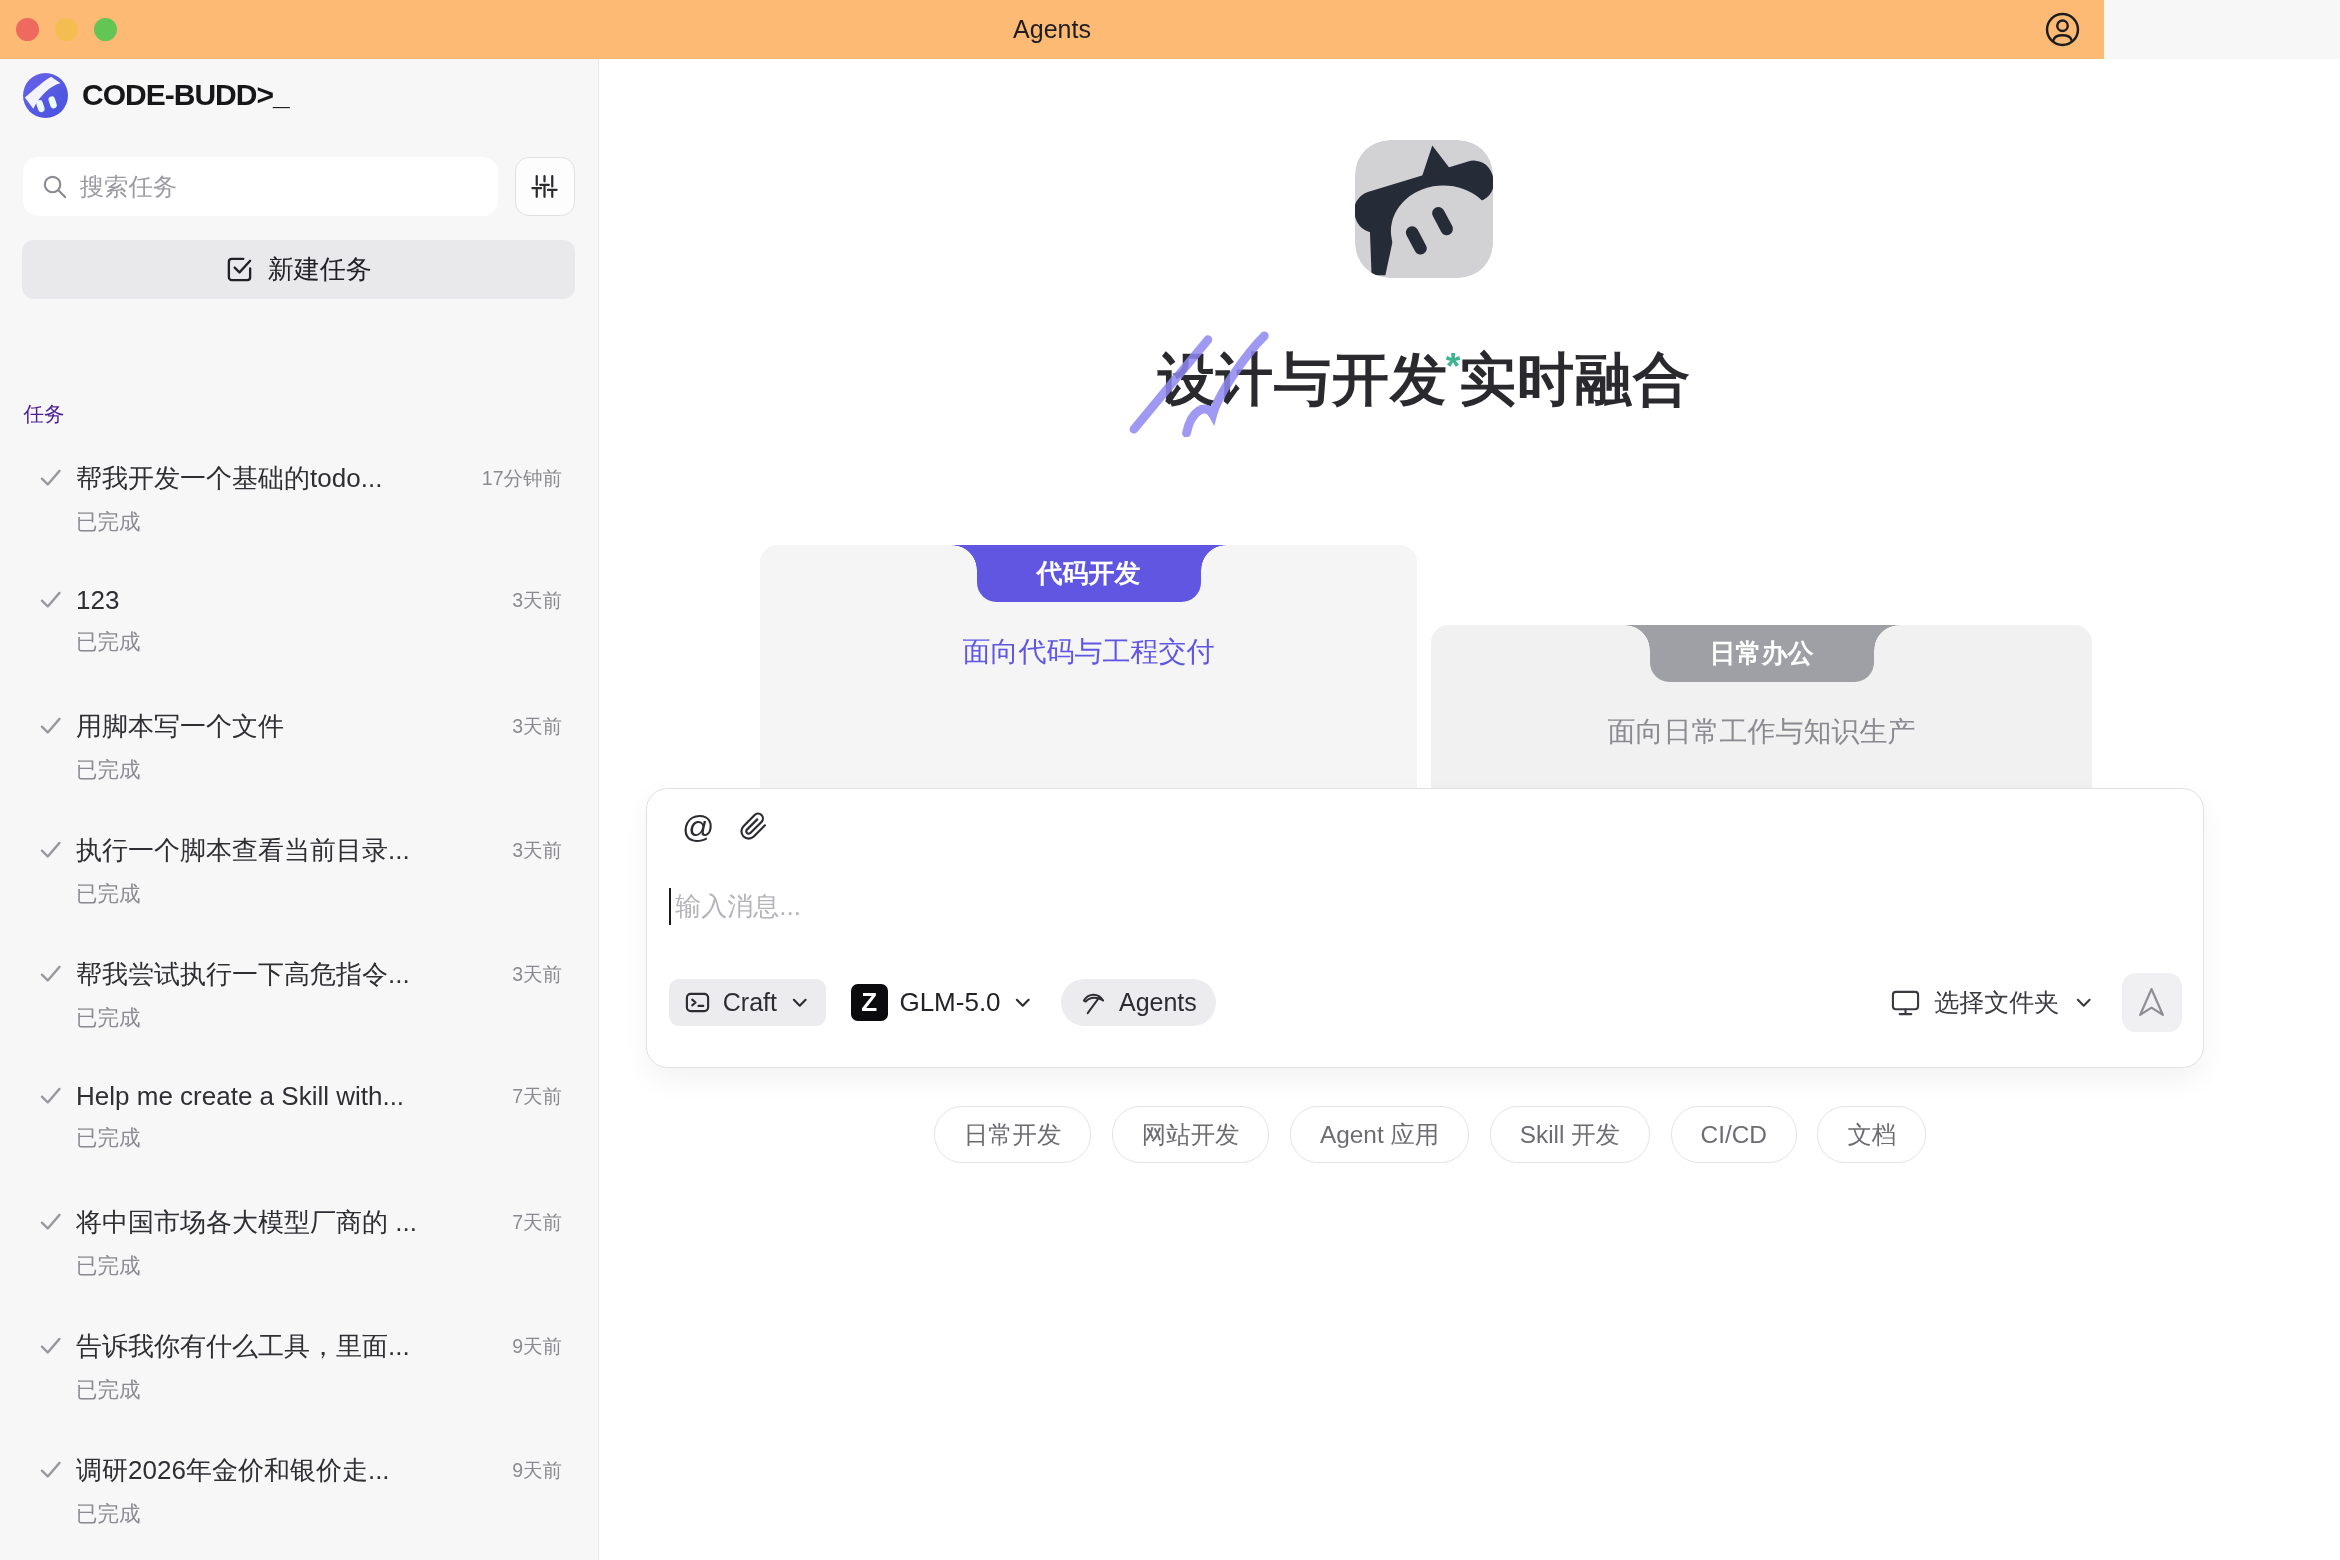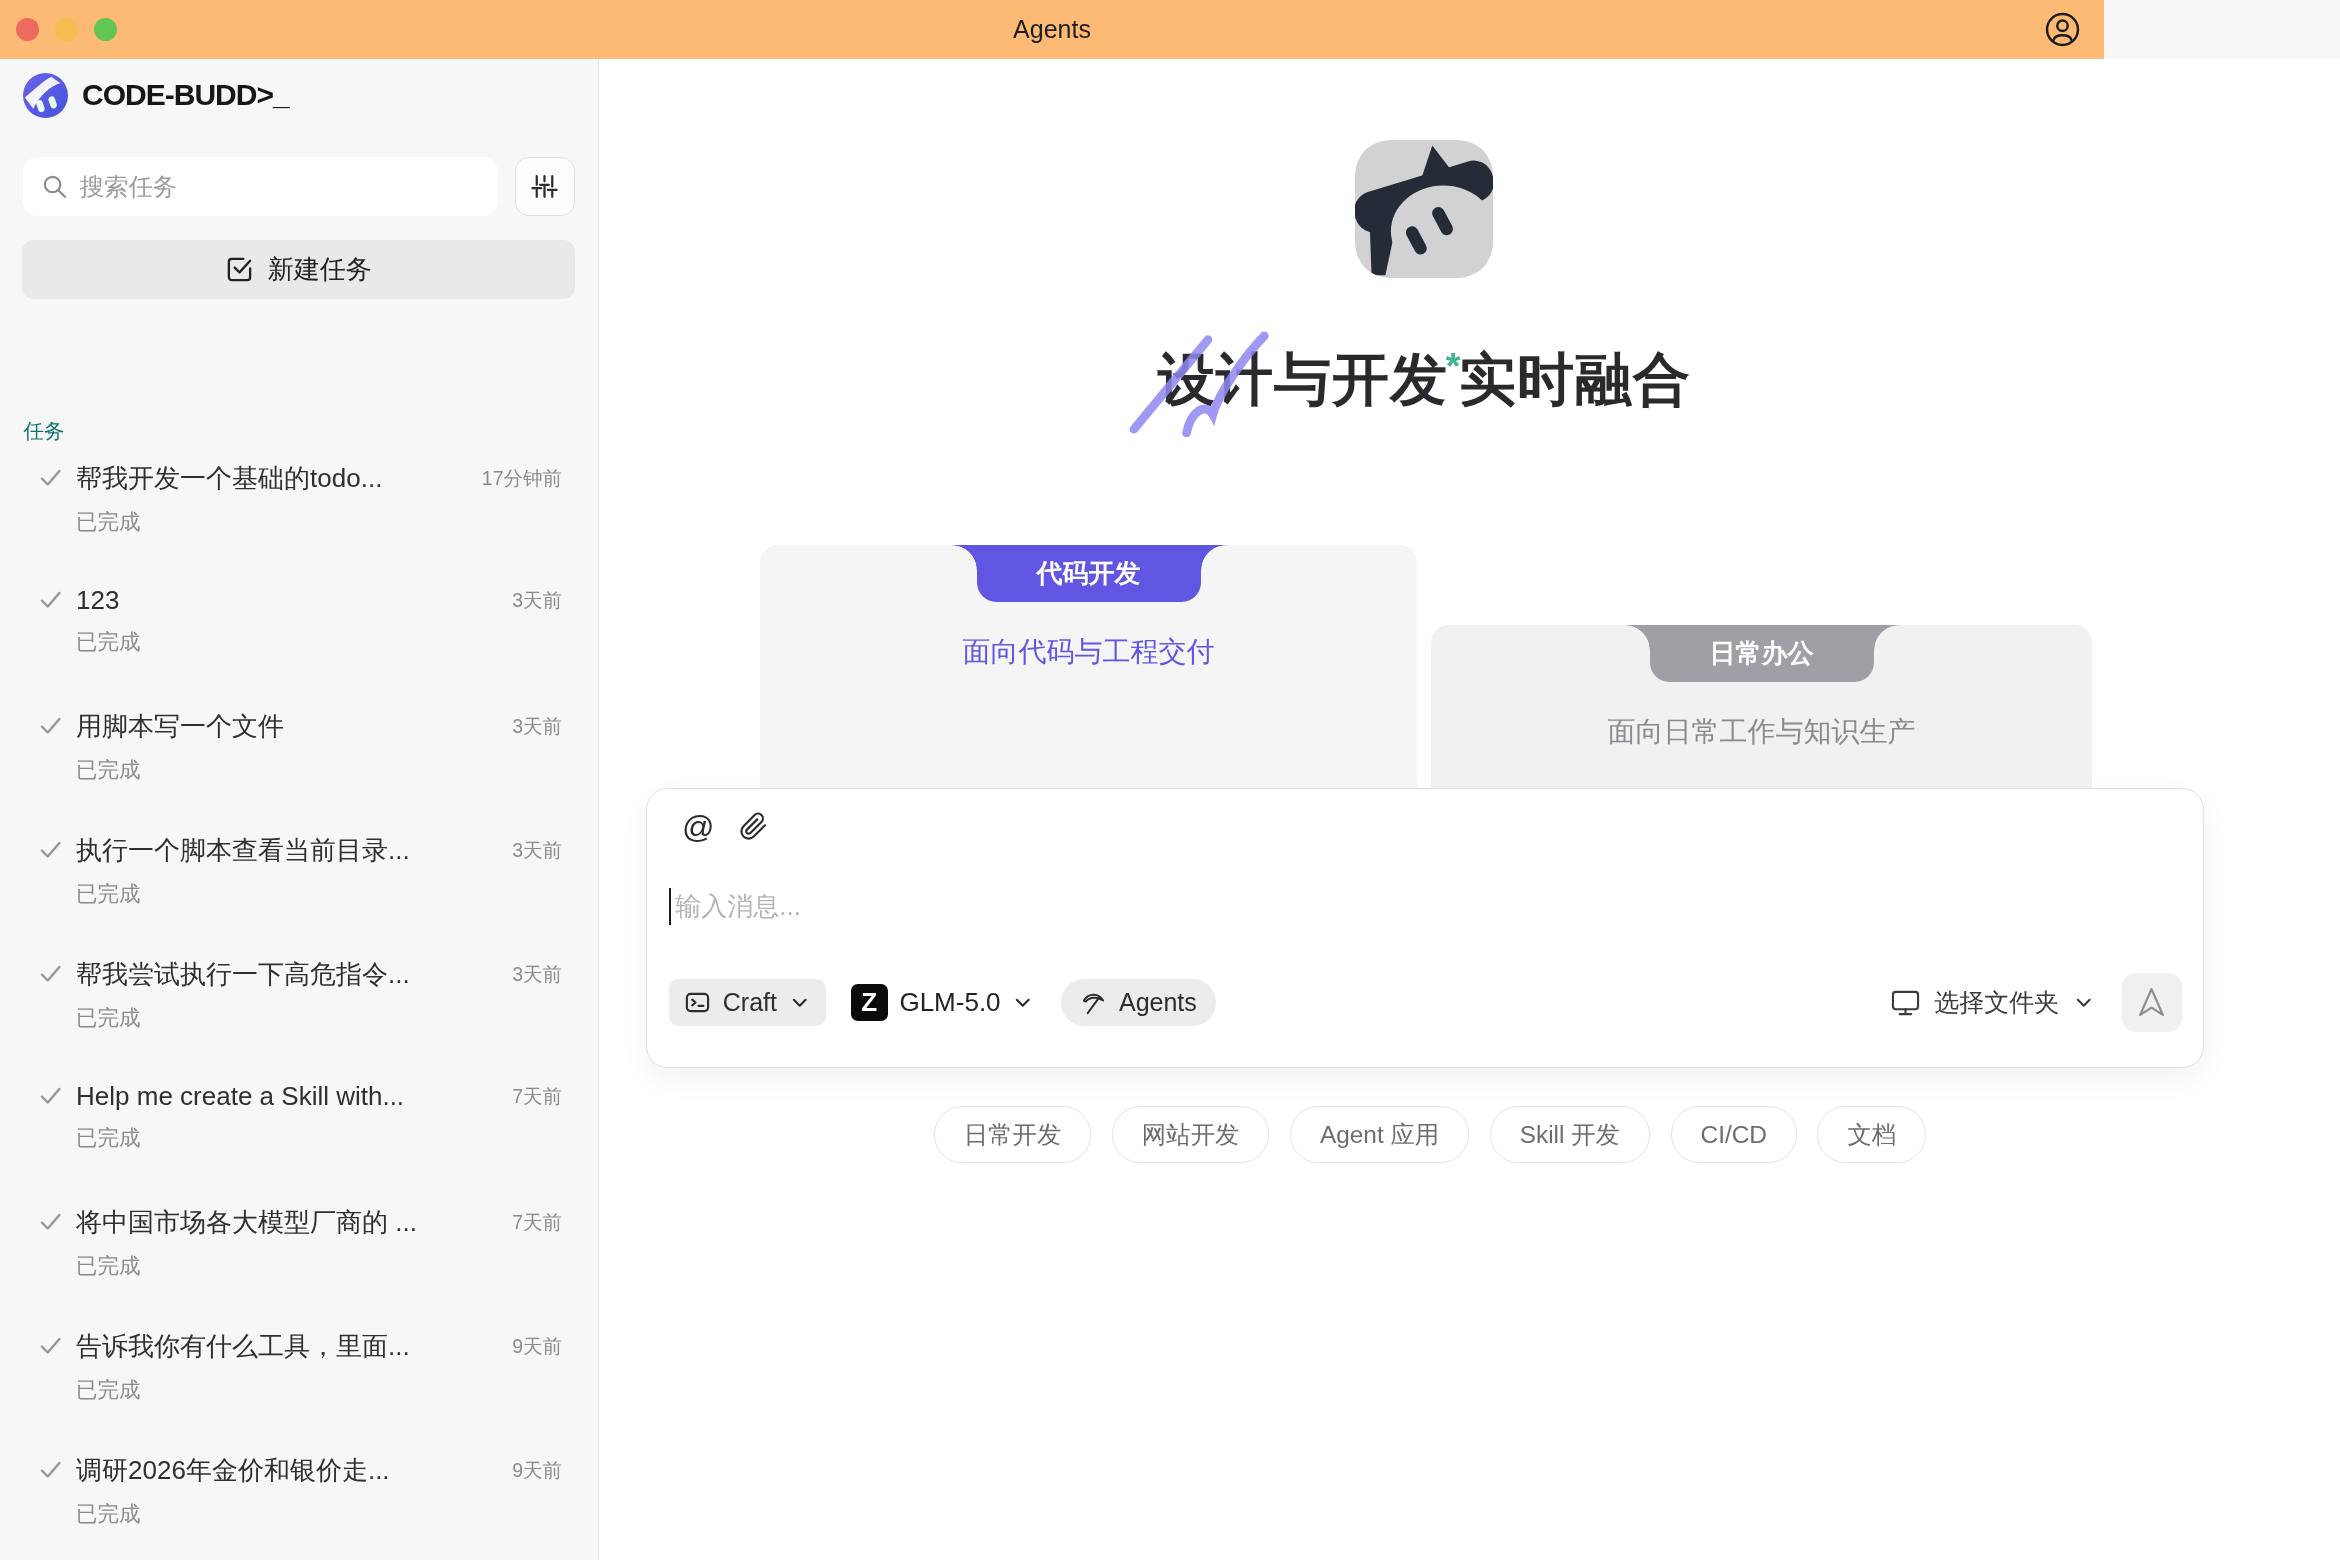--- a/index.html
+++ b/index.html
@@ -21,21 +21,21 @@
   
   .sidebar { position:absolute; top:59px; left:0; bottom:0; width:599px; background:#f7f7f7; border-right:1px solid #e7e7e9; z-index:10; overflow:hidden; }
   .brand { position:absolute; top:13.7px; left:23.4px; display:flex; align-items:center; gap:13.7px; }
   .brand-word { font-size:30px; font-weight:800; letter-spacing:-1px; color:#17171a; }
   .search-row { position:absolute; top:98px; left:23.4px; right:23.4px; display:flex; gap:16.6px; }
   .search-box { flex:1; height:59px; background:#ffffff; border-radius:15.6px; display:flex; align-items:center; padding:0 17.6px; gap:11.7px; }
   .search-box input { border:none; outline:none; background:transparent; font-size:24.4px; color:#2b2b30; width:100%; font-family:"Liberation Sans",sans-serif; }
   .search-box input::placeholder { color:#9a9aa0; }
   .filter-btn { width:60px; height:59px; background:#fdfdfd; border:1.5px solid #e0e0e3; border-radius:13.7px; display:flex; align-items:center; justify-content:center; cursor:pointer; }
   .newtask-btn { position:absolute; top:181px; left:22.4px; right:23.4px; height:59px; background:#e9e9eb; border:none; border-radius:11.7px; display:flex; align-items:center; justify-content:center; gap:13.7px; font-size:26px; color:#222226; cursor:pointer; font-family:"Liberation Sans",sans-serif; }
-  .section-label { position:absolute; top:341px; left:23.4px; font-size:20.5px; color:#0f766e;margin-top:17px; }
+  .section-label { position:absolute; top:341px; left:23.4px; font-size:20.5px; color:#4c1d95; }
   .task-list { position:absolute; top:388px; left:0; right:0; bottom:0; }
   .task-item { height:124px; padding:13.7px 36px 0 39px; cursor:pointer; }
   .task-row1 { display:flex; align-items:center; gap:13.7px; }
   .task-check { flex:0 0 23.4px; height:23.4px; }
   .task-title { flex:1; font-size:26px; color:#2e2e33; white-space:nowrap; overflow:hidden; }
   .task-time { font-size:19.5px; color:#8a8a90; white-space:nowrap; }
   .task-status { margin:11.7px 0 0 37px; font-size:21.5px; color:#8a8a90; }
 
   
   .main { position:absolute; top:59px; left:508px; right:0; bottom:0; background:#ffffff; }

